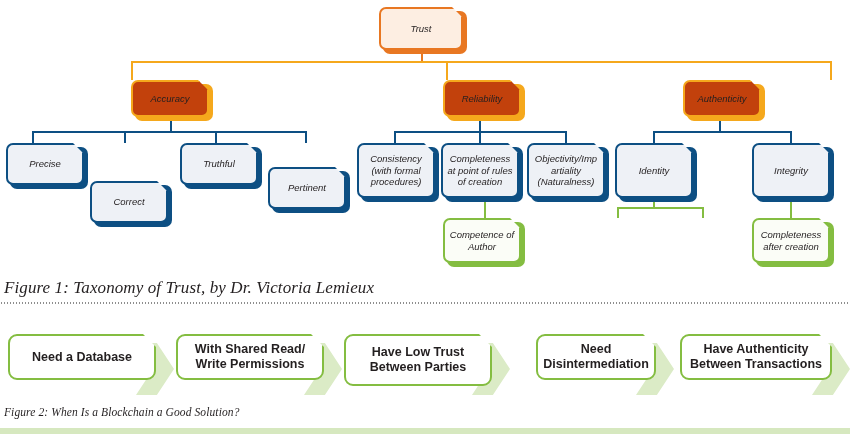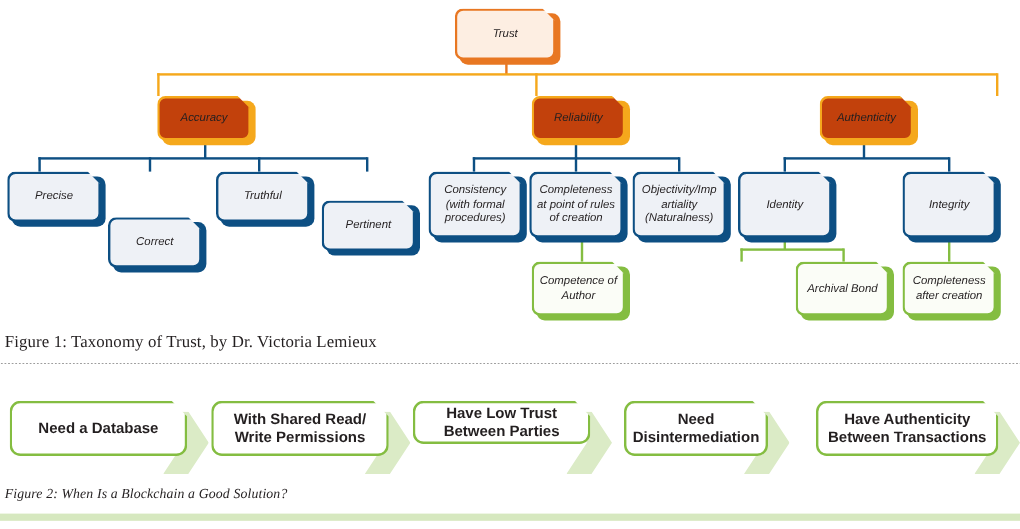--- a/index.html
+++ b/index.html
@@ -7,21 +7,21 @@
     width:850px;height:441px;
     background:#ffffff;
     font-family:"Liberation Sans", sans-serif;
     overflow:hidden;
     position:relative;
   }
   #figure1{position:absolute;left:0;top:0;width:850px;height:275px;}
   #fig1caption{
     position:absolute;left:4px;top:278px;width:842px;height:20px;
     font-family:"Liberation Serif", serif;
-    font-size:14px;color:#231f20;
+    font-style:italic;font-size:17px;color:#231f20;
     letter-spacing:.1px;
   }
   #dotline{
     position:absolute;left:0px;top:302px;width:850px;height:2px;
     background-image:radial-gradient(circle, #8e8e8e 0.6px, rgba(255,255,255,0) 0.7px);
     background-size:3px 2px;background-repeat:repeat-x;
   }
   #figure2{position:absolute;left:0;top:322px;width:850px;height:80px;}
   #fig2caption{
     position:absolute;left:4px;top:406px;width:842px;height:20px;
@@ -228,26 +228,20 @@
   </div>
 
   <div class="node n-l4" style="left:443px;top:218px;width:78px;height:45px;">
     <div class="shadow"></div>
     <div class="body">
       <span class="label">Competence of Author</span>
     </div>
   </div>
 
 
-  <div class="node n-l4" style="left:663px;top:218px;width:78px;height:45px;">
-    <div class="shadow"></div>
-    <div class="body">
-      <span class="label">Archival Bond</span>
-    </div>
-  </div>
 
   <div class="node n-l4" style="left:752px;top:218px;width:78px;height:45px;">
     <div class="shadow"></div>
     <div class="body">
       <span class="label">Completeness after creation</span>
     </div>
   </div>
 </div>
 
 <div id="fig1caption">Figure 1: Taxonomy of Trust, by Dr. Victoria Lemieux</div>
@@ -262,28 +256,28 @@
     </div>
   </div>
 
   <div class="chev" style="left:176px;top:12px;width:148px;height:46px;">
     <div class="arrow"></div>
     <div class="cbody">
       <span class="clabel">With Shared Read/ Write Permissions</span>
     </div>
   </div>
 
-  <div class="chev" style="left:344px;top:12px;width:148px;height:36px;">
+  <div class="chev" style="left:344px;top:12px;width:148px;height:52px;">
     <div class="arrow"></div>
     <div class="cbody">
       <span class="clabel">Have Low Trust Between Parties</span>
     </div>
   </div>
 
-  <div class="chev" style="left:520px;top:12px;width:120px;height:46px;">
+  <div class="chev" style="left:536px;top:12px;width:120px;height:46px;">
     <div class="arrow"></div>
     <div class="cbody">
       <span class="clabel">Need Disintermediation</span>
     </div>
   </div>
 
   <div class="chev" style="left:680px;top:12px;width:152px;height:46px;">
     <div class="arrow"></div>
     <div class="cbody">
       <span class="clabel">Have Authenticity Between Transactions</span>

